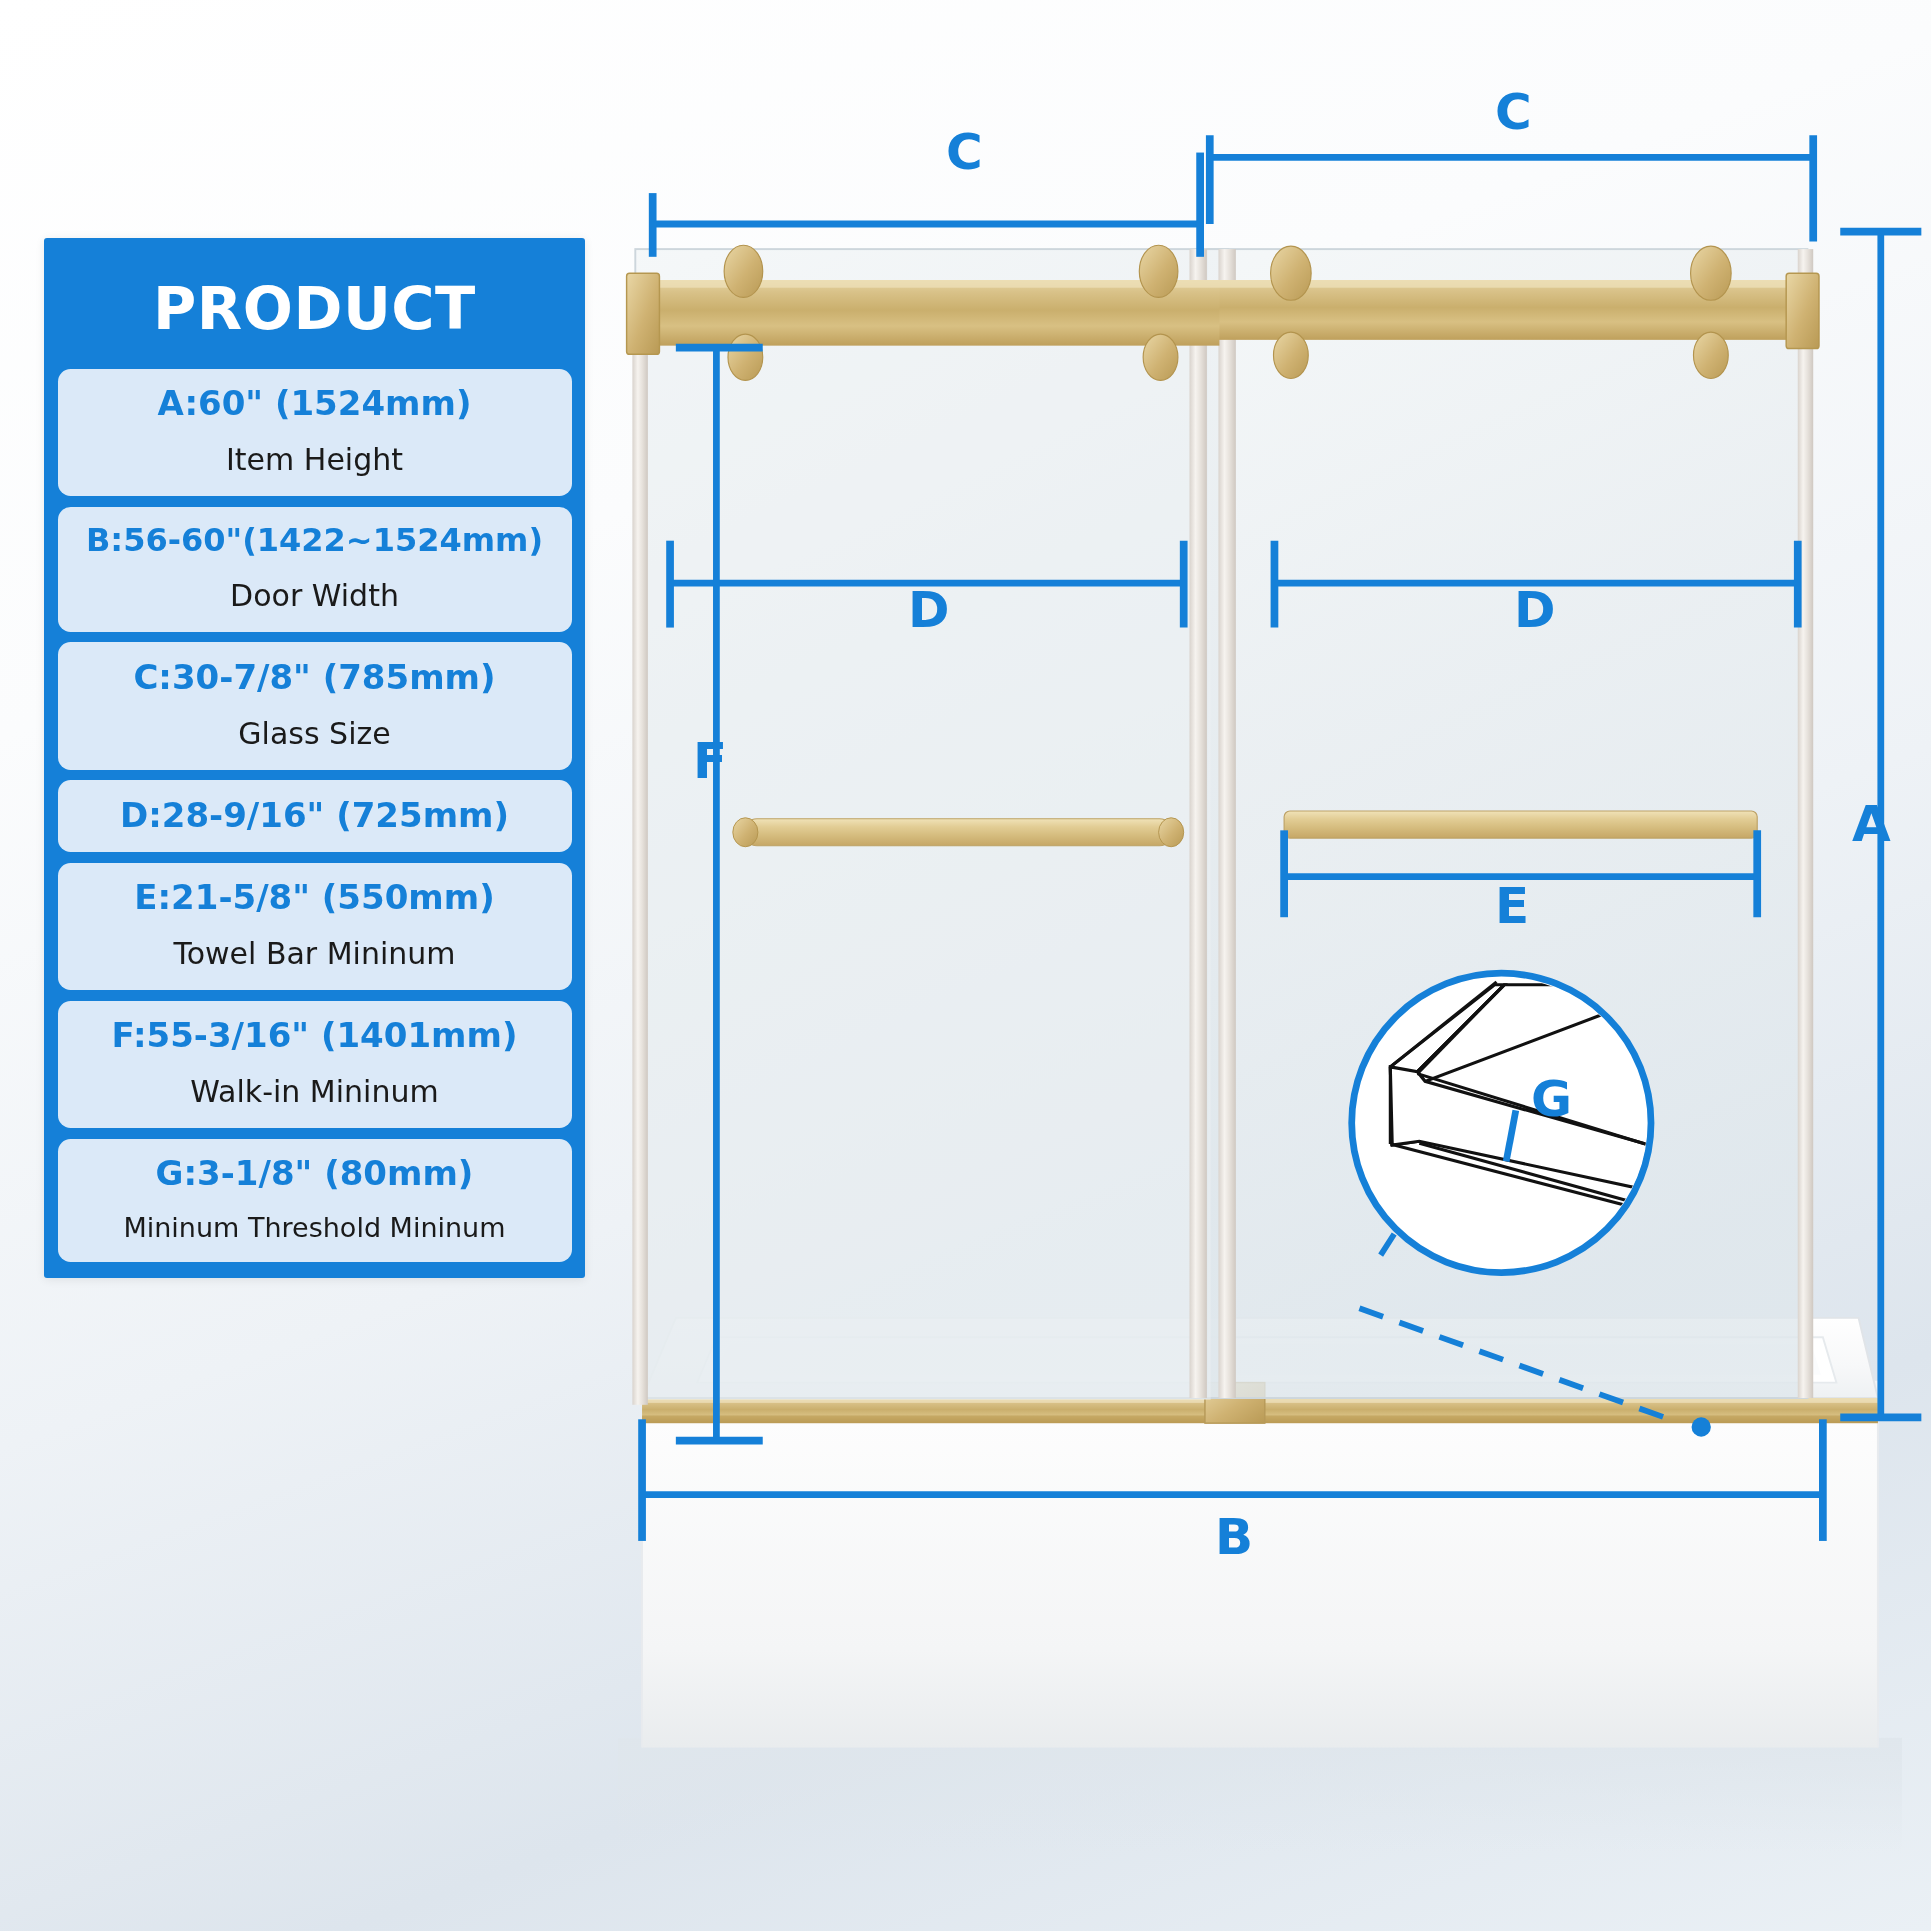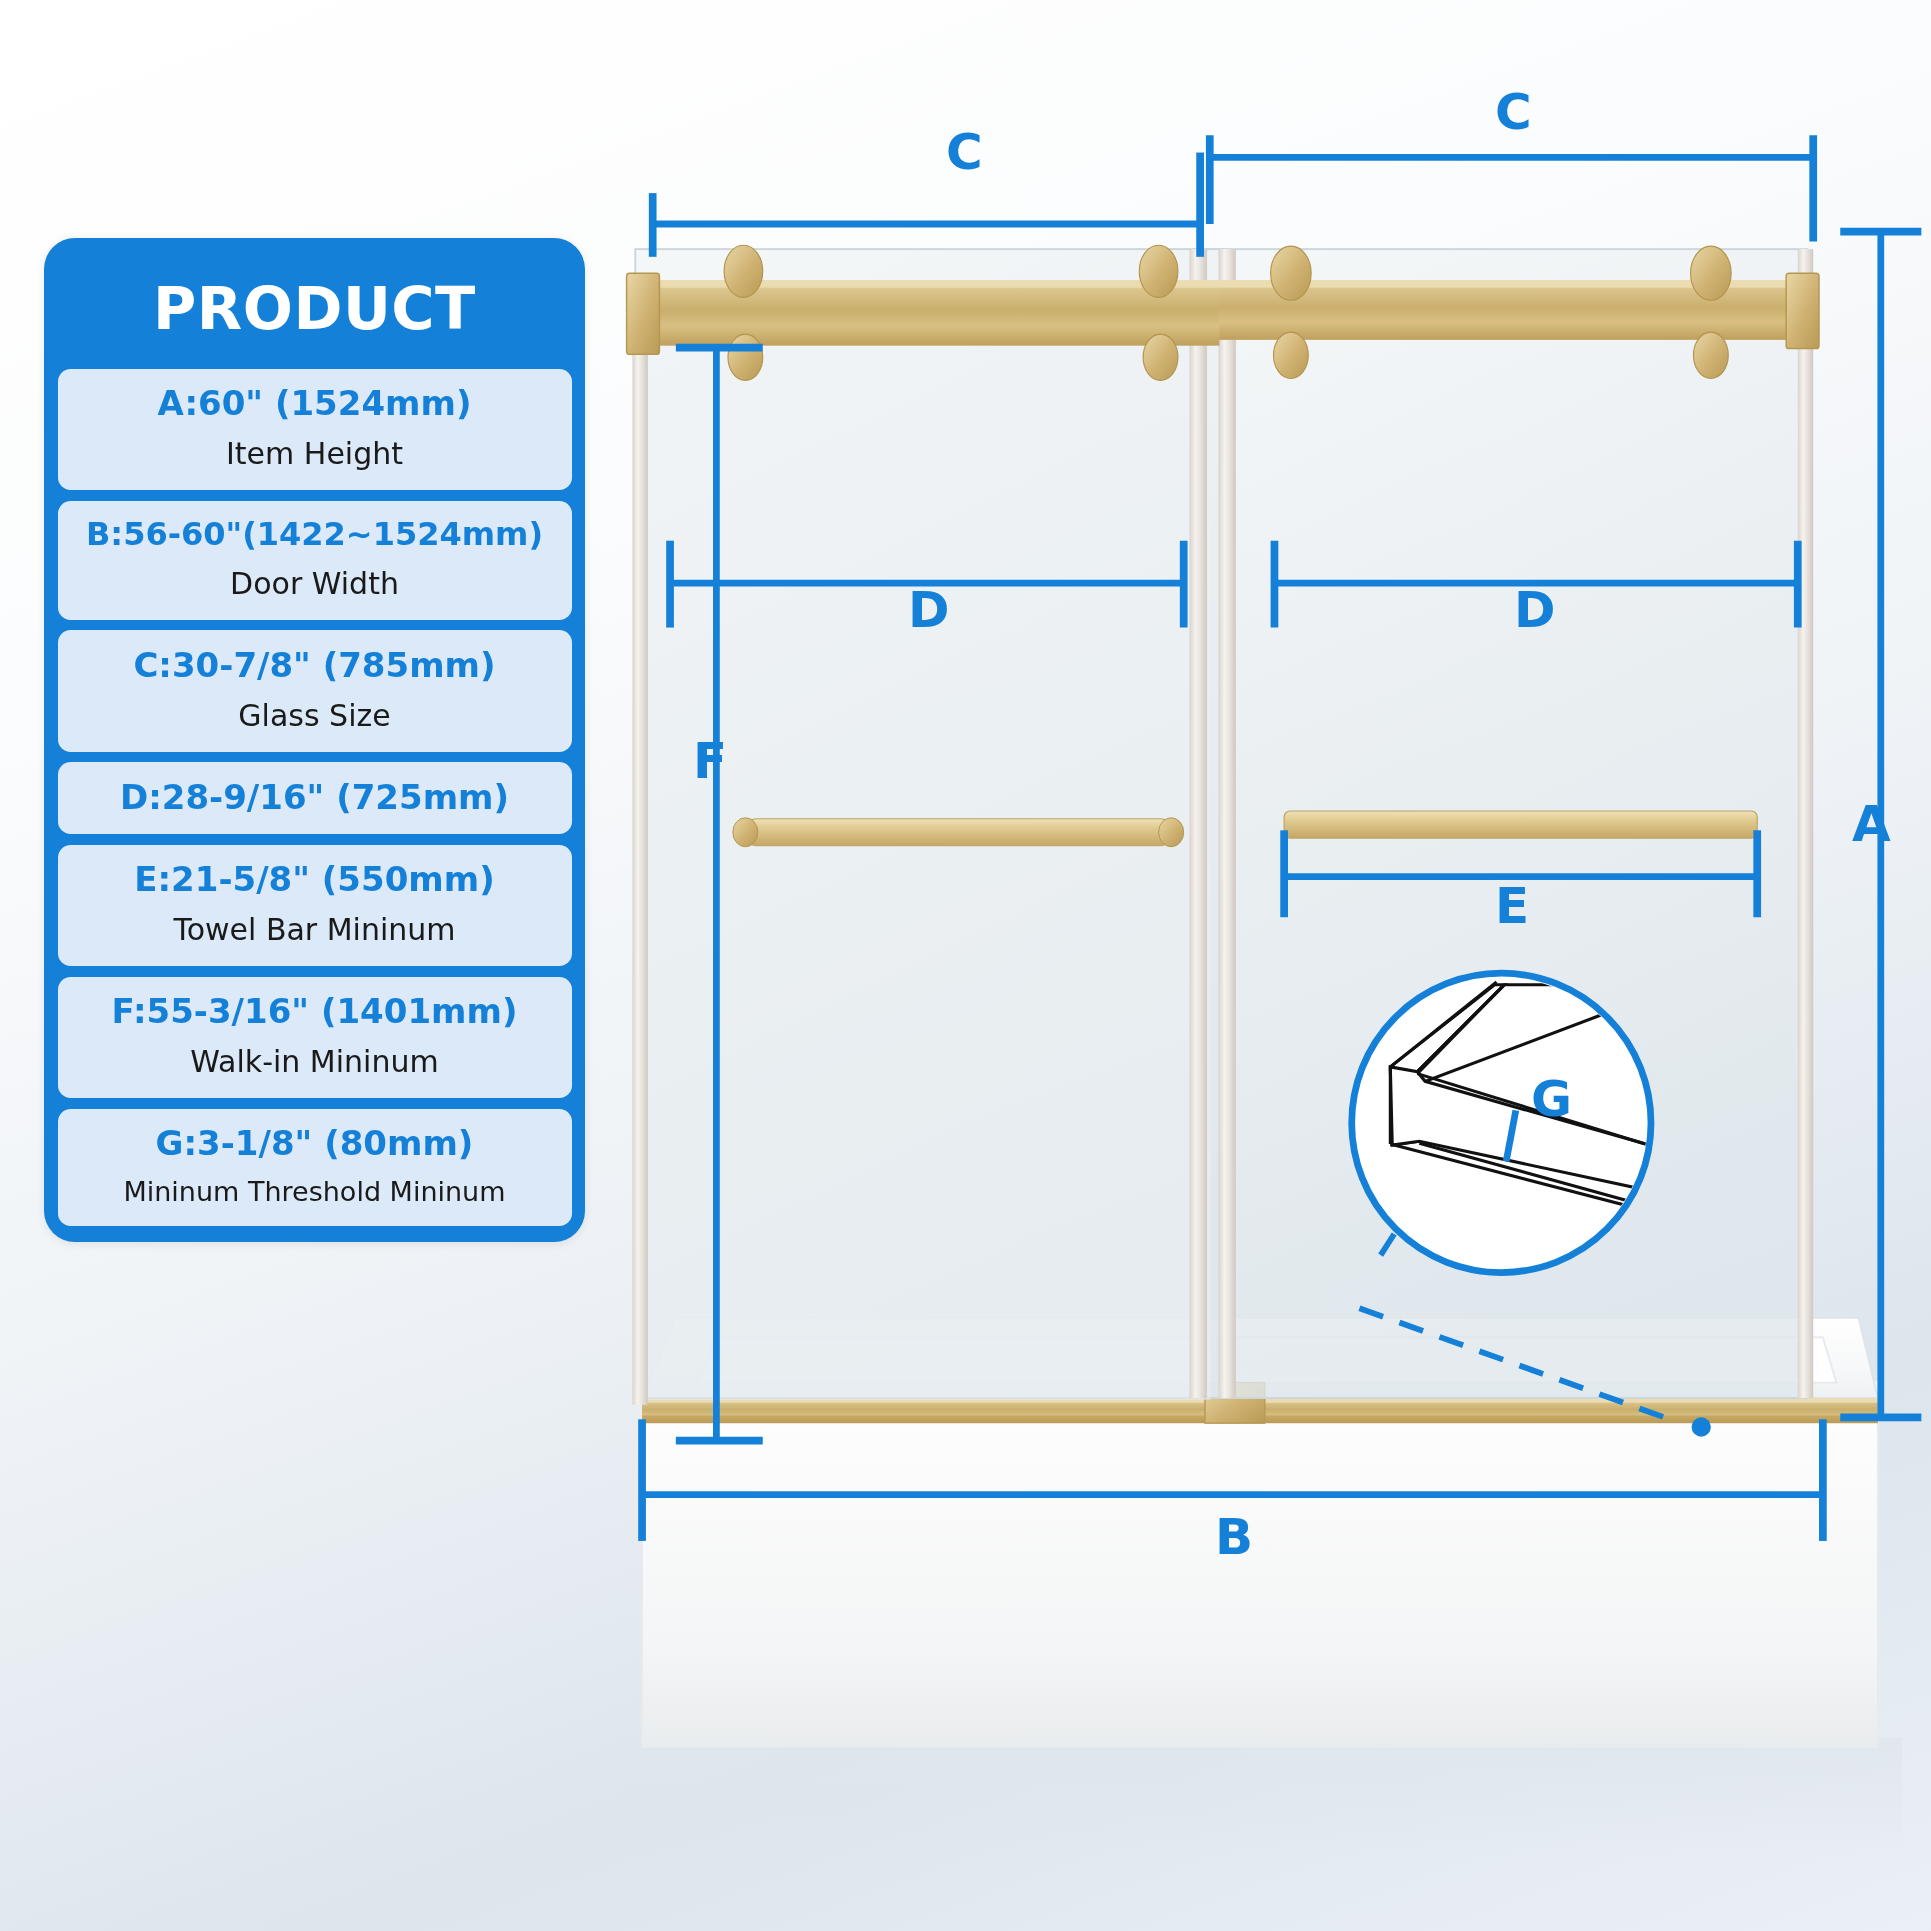--- a/index.html
+++ b/index.html
@@ -13,21 +13,21 @@
     position: relative;
     width: 1931px; height: 1931px;
     background: linear-gradient(160deg,#ffffff 0%,#fbfcfd 28%,#eef2f6 55%,#dde5ed 78%,#eaf0f5 100%);
   }
   
   #panel {
     position: absolute;
     left: 44px; top: 238px;
     width: 541px;
     background: #1580d8;
-    border-radius: 31px;
+    border-radius: 3px;
     padding: 13.5px 13.5px 15.4px 13.5px;
     box-shadow: 0 1.9px 9.7px rgba(0,0,0,.08);
   }
   #panel-title {
     color: #ffffff;
     font-size: 59px;
     line-height: 1.07;
     font-weight: bold;
     letter-spacing: 0.5px;
     text-align: center;
@@ -47,21 +47,21 @@
     font-size: 34px;
     font-weight: 600;
     line-height: 1.15;
     white-space: nowrap;
   }
   .dim-main.small { font-size: 32px; }
   .dim-sub {
     color: #1a1a1a;
     font-size: 30px;
     line-height: 1.25;
-    margin-top: 12px;
+    margin-top: 18px;
     white-space: nowrap;
   }
   .dim-sub.tight { font-size: 27px; }
 
   
   #drawing { position: absolute; left: 0; top: 0; width: 1931px; height: 1931px; }
   .svgwrap { position:absolute; left:0; top:0; }
 
   
   .dimlabel {

